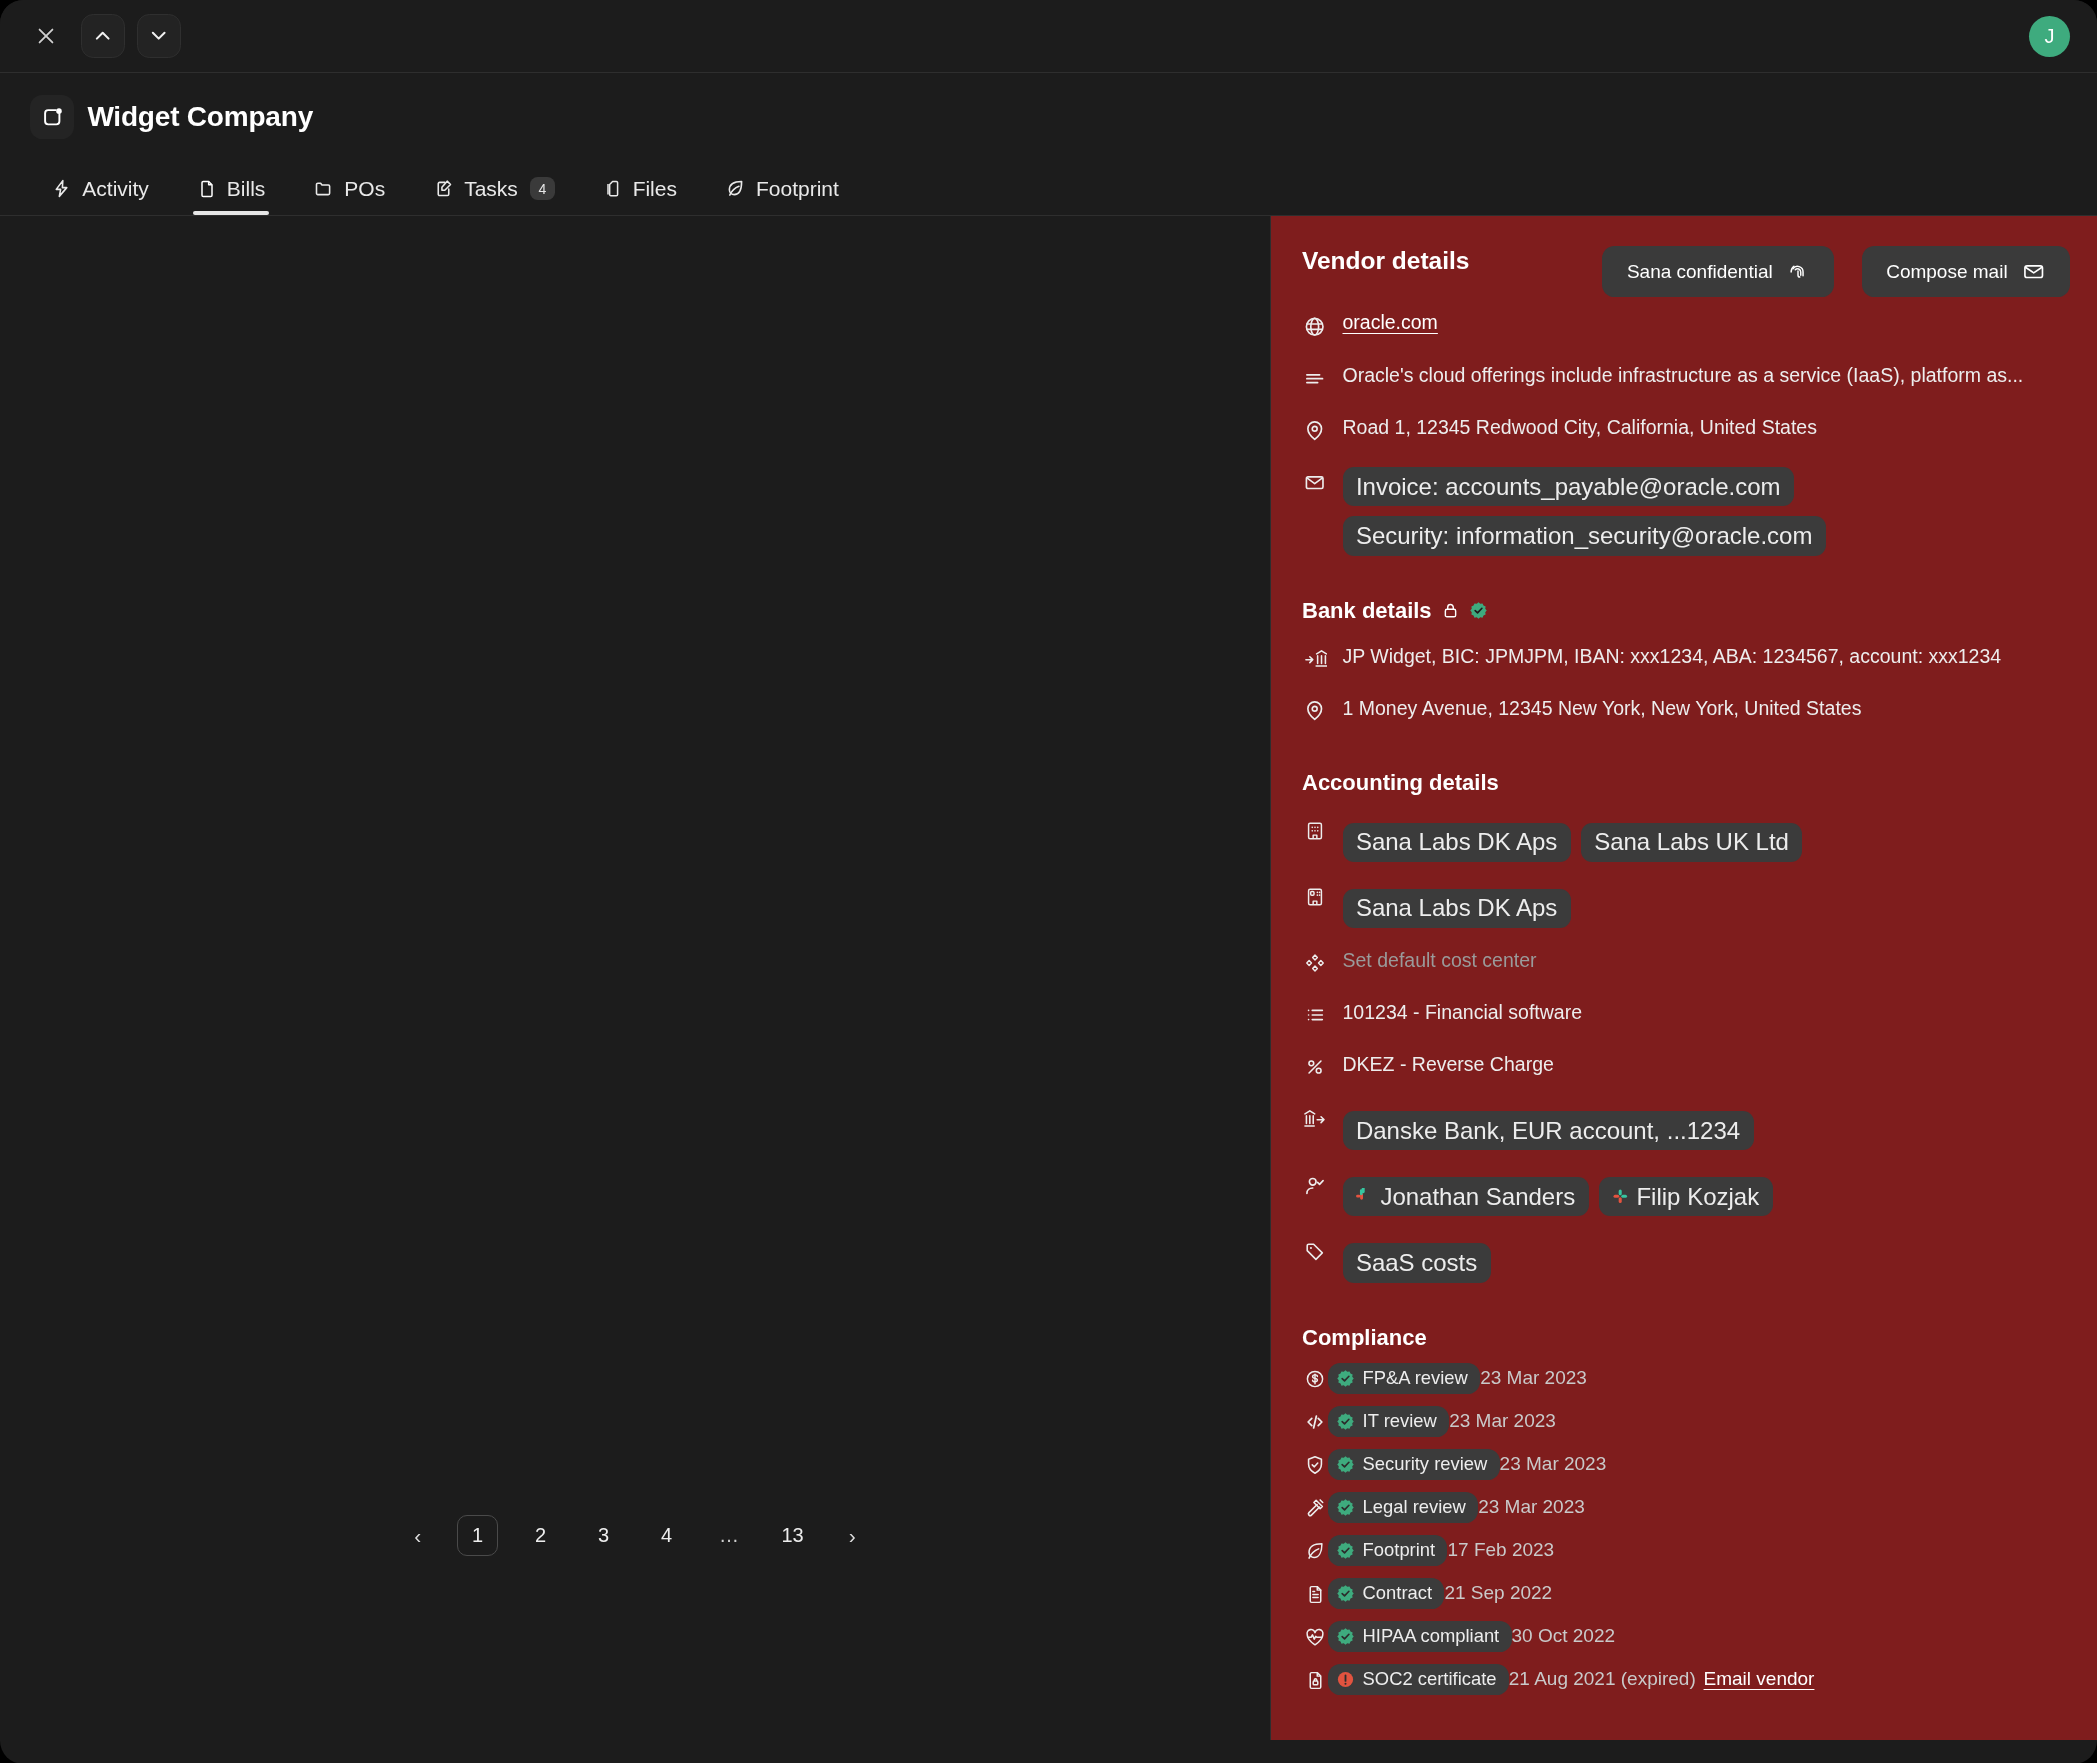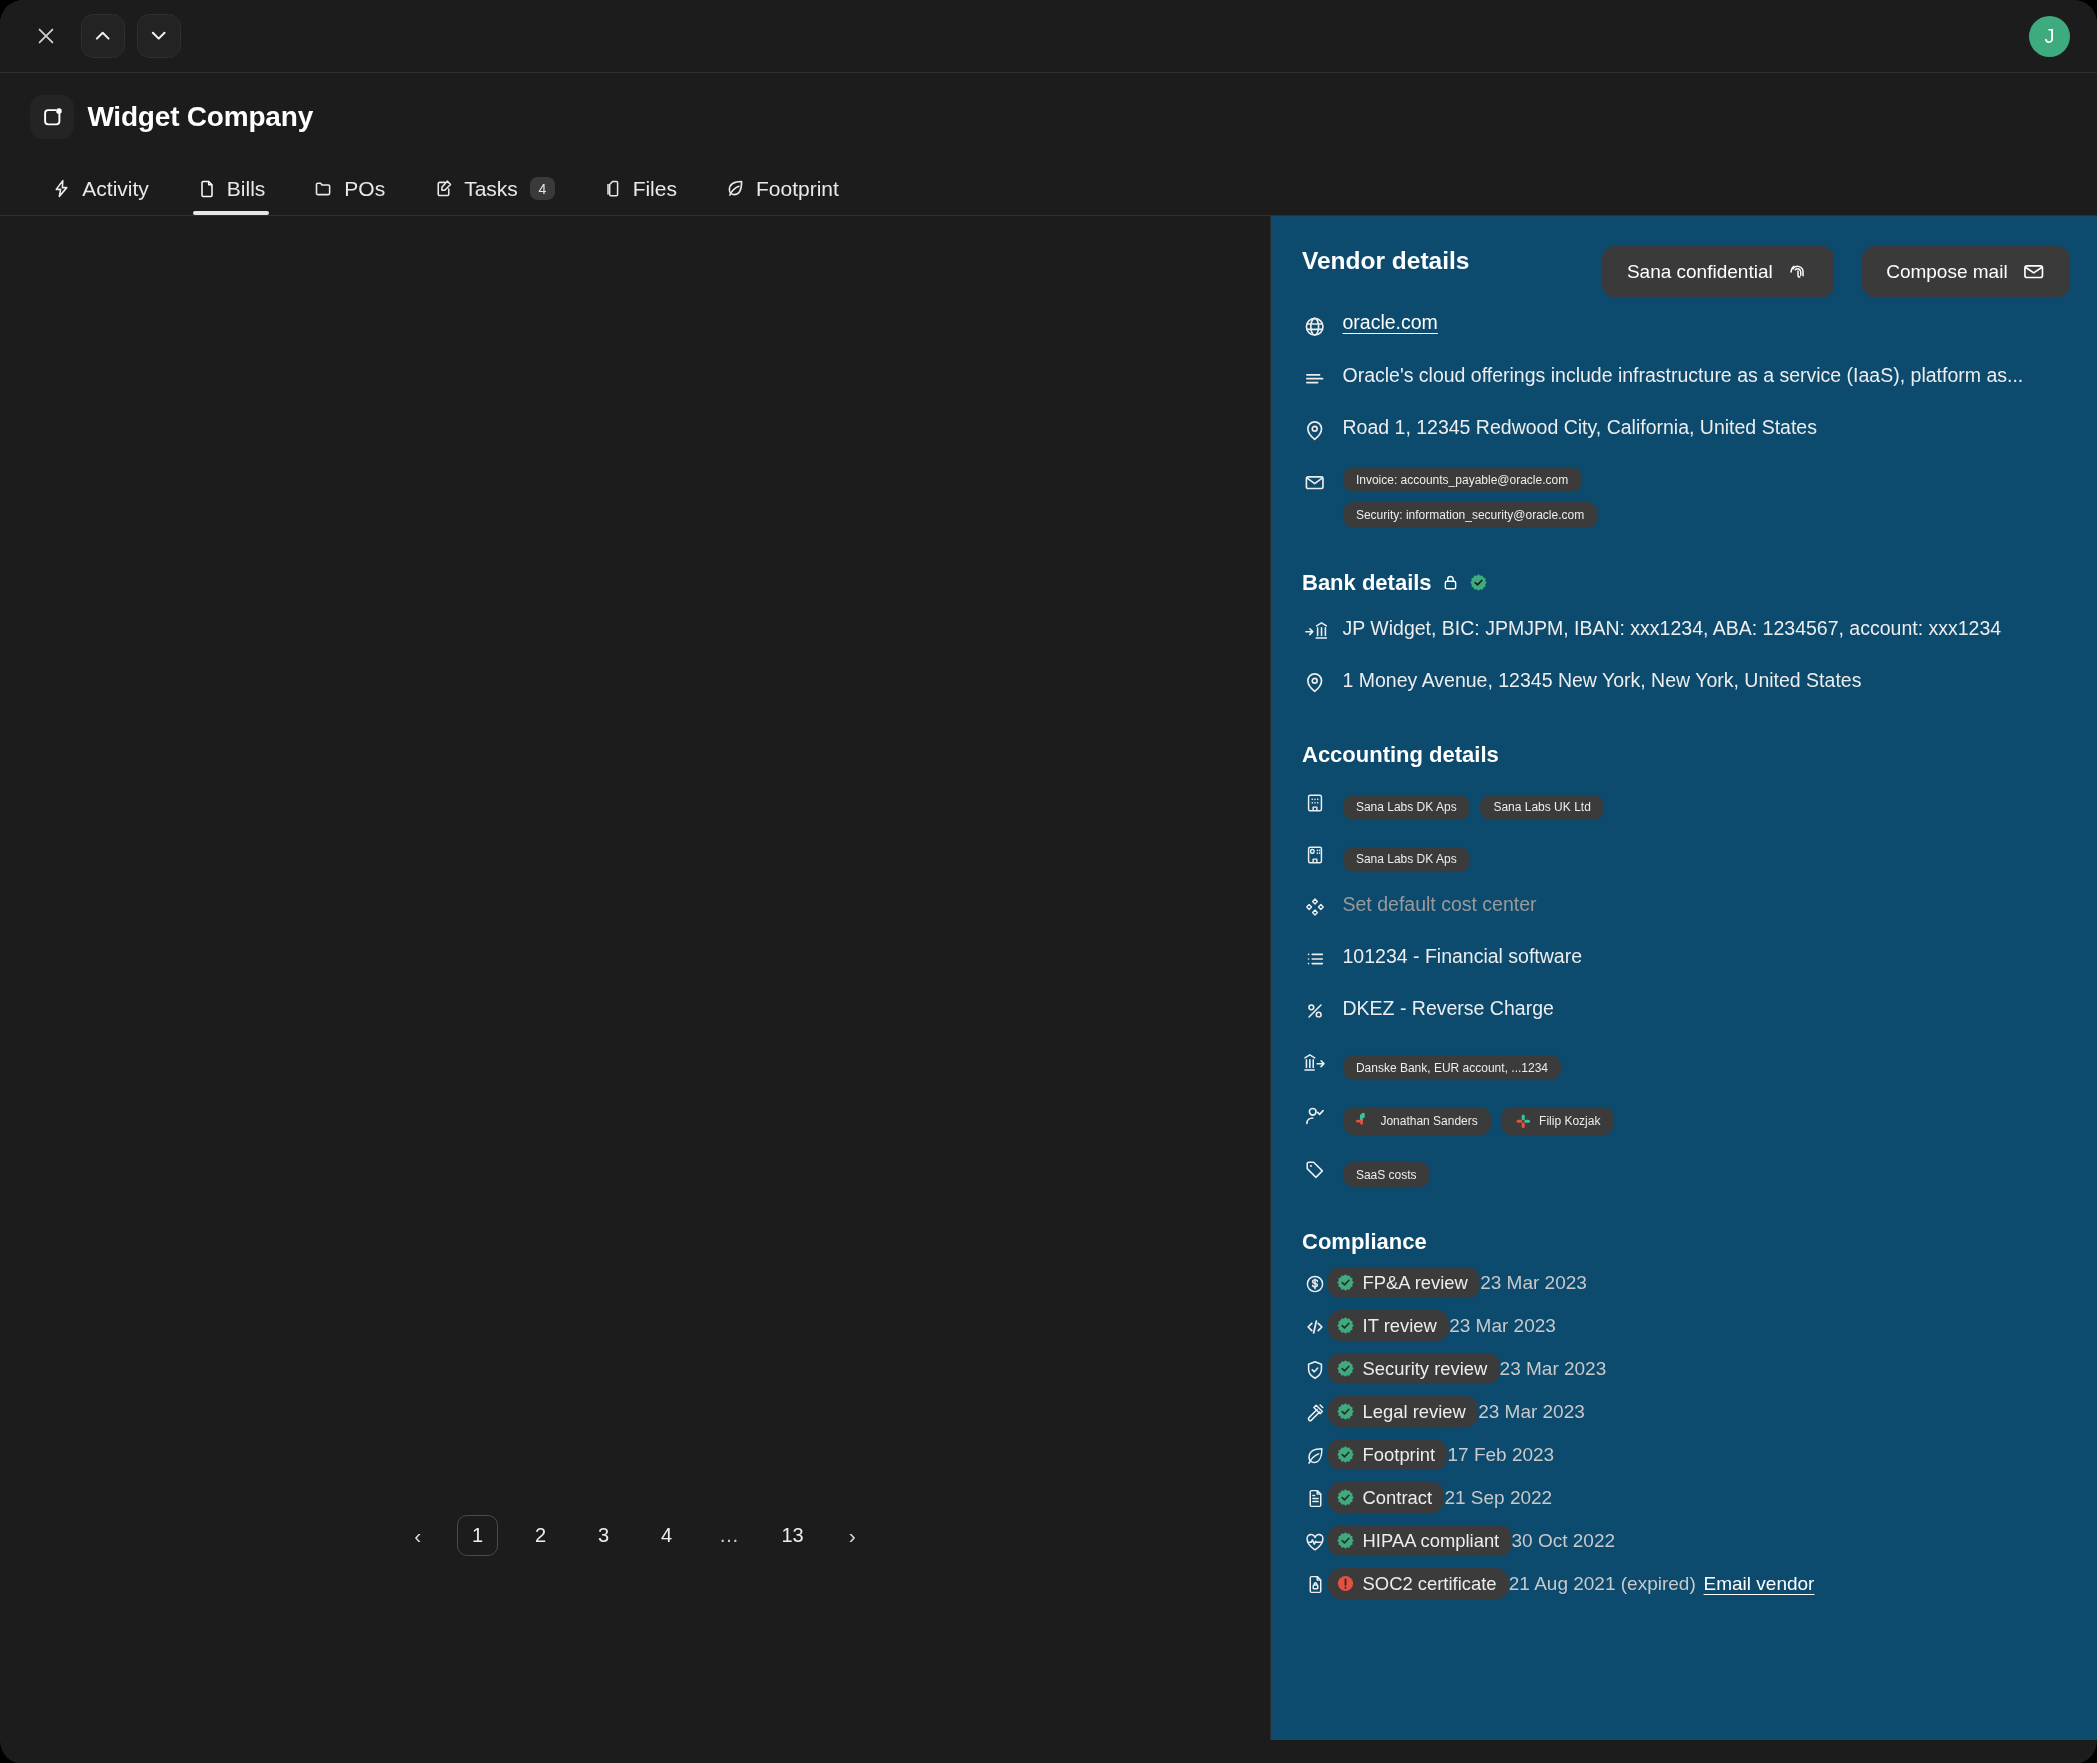--- a/index.html
+++ b/index.html
@@ -171,21 +171,21 @@
     cursor: pointer;
     padding: 0 6.7px;
   }
   .pg.current { border: 1.1px solid #4a4a4a; }
   .pg.arrow { font-size: 21px; color: #dedede; margin: 0 7.8px; }
   .pg.ellipsis { color: #cfcfcf; letter-spacing: 1.1px; }
 
   .right-pane {
     flex: 1;
     padding: 31px 31px 0 31px;
-    background: #0c4a6e;
+    background: #7f1d1d;
     overflow: hidden;
   }
 
   .panel-head {
     display: flex;
     align-items: flex-start;
     justify-content: space-between;
   }
   .panel-title {
     font-size: 24.5px;
@@ -228,21 +228,21 @@
     color: #ffffff;
     text-decoration: underline;
     text-underline-offset: 3.9px;
     cursor: pointer;
   }
   .chips { display: flex; flex-wrap: wrap; gap: 10px; margin-top: 7px; }
   .chip {
     background: #3b3b3b;
     border-radius: 11px;
     color: #ededed;
-    font-size: 12px;
+    font-size: 24px;
     padding: 5.6px 13.4px;
     display: inline-flex;
     align-items: center;
     gap: 7.8px;
     white-space: nowrap;
     cursor: pointer;
   }
   .chip-stack { display: flex; flex-direction: column; gap: 10px; align-items: flex-start; }
 
   .section-head {

